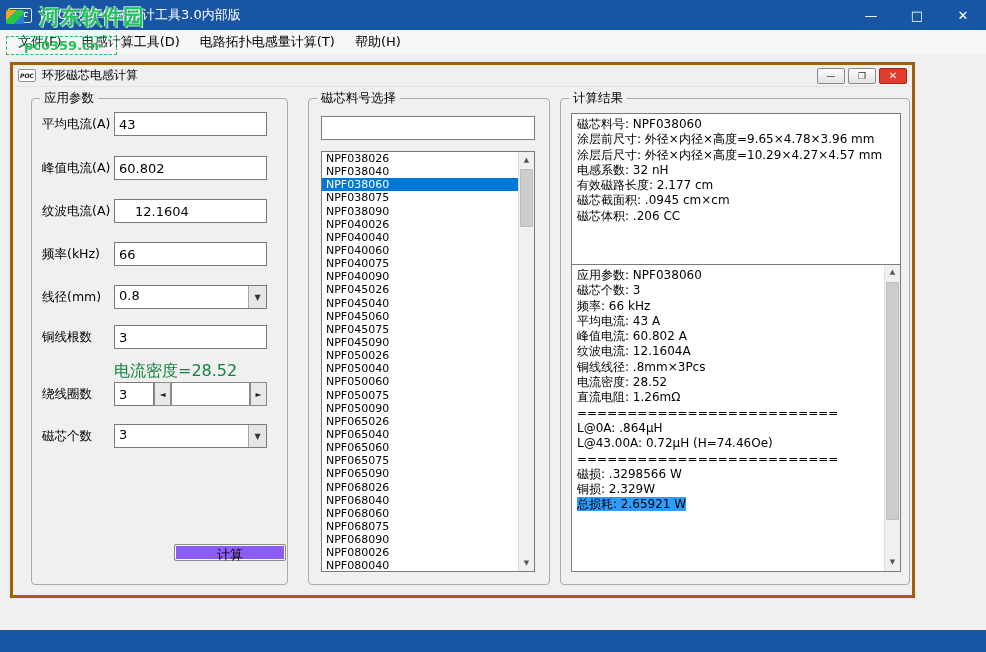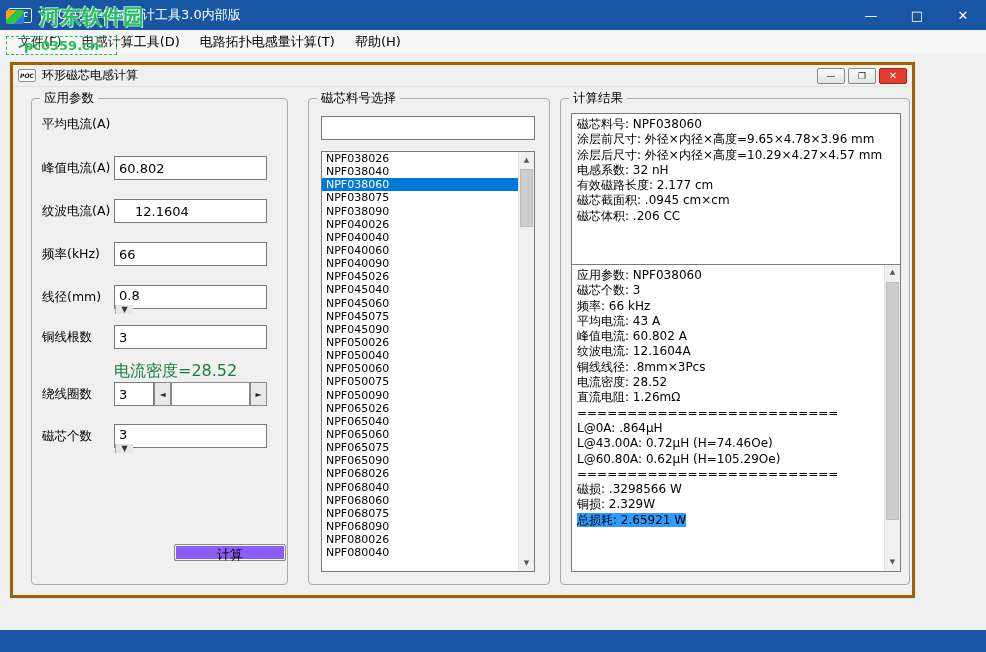--- a/index.html
+++ b/index.html
@@ -40,21 +40,21 @@
   
   .group { position:absolute; border:1px solid #ababab; border-radius:4px; }
   .group-legend { position:absolute; top:-9px; left:8px; background:#f0f0f0; padding:0 4px; font-size:12.5px; }
   #group-params { left:18px; top:33px; width:257px; height:487px; }
   #group-core   { left:295px; top:33px; width:242px; height:487px; }
   #group-result { left:547px; top:33px; width:350px; height:487px; }
 
   
   .field-label { position:absolute; left:10px; font-size:12.5px; line-height:24px; white-space:nowrap; }
   .text-input { position:absolute; left:82px; width:153px; height:24px; border:1px solid #7a7a7a; background:#fff; font-size:13px; padding:0 4px; font-family:inherit; }
-  .combo { position:absolute; left:82px; width:153px; height:24px; border:1px solid #7a7a7a; background:#fff; display:flex;flex-direction:column; }
+  .combo { position:absolute; left:82px; width:153px; height:24px; border:1px solid #7a7a7a; background:#fff; display:flex; }
   .combo-value { flex:1; font-size:13px; padding:2px 4px; }
   .combo-arrow { width:18px; border-left:1px solid #a6a6a6; background:#e6e6e6; display:flex; align-items:center; justify-content:center; font-size:8px; color:#333; }
   .density-note { position:absolute; left:82px; top:262px; color:#15803d; font-size:16px; }
   .spin-input { left:82px; width:40px; }
   .spin-btn { position:absolute; width:17px; height:24px; border:1px solid #8a8a8a; background:#e9e9e9; display:flex; align-items:center; justify-content:center; font-size:8px; color:#222; }
   .spin-track { position:absolute; height:24px; border:1px solid #8a8a8a; background:#fff; }
   .calc-button { position:absolute; left:142px; top:445px; width:112px; height:17px; background:#8b5cf6; border:1px solid #8c8c8c; border-radius:2px; font-size:13px; font-family:inherit; box-shadow:inset 0 0 0 1px #f8f8f8; }
 
   
   .filter-input { position:absolute; left:12px; top:17px; width:214px; height:24px; border:1px solid #7a7a7a; background:#fff; font-size:13px; padding:0 4px; font-family:inherit; }
@@ -122,20 +122,21 @@
         <div class="child-btn">—</div>
         <div class="child-btn">❐</div>
         <div class="child-btn close">✕</div>
       </div>
     </div>
 
     <div class="group" id="group-params">
       <div class="group-legend">应用参数</div>
 
       <div class="field-label" style="top:13px">平均电流(A)</div>
+      <input class="text-input" style="top: 13px;" value="43">
 
       <div class="field-label" style="top:57px">峰值电流(A)</div>
       <input class="text-input" style="top: 57px;" value="60.802">
 
       <div class="field-label" style="top:100px">纹波电流(A)</div>
       <input class="text-input" style="top: 100px; padding-left: 20px;" value="12.1604">
 
       <div class="field-label" style="top:143px">频率(kHz)</div>
       <input class="text-input" style="top: 143px;" value="66">
 
@@ -184,20 +185,21 @@
             <div class="list-item">NPF038075</div>
 
             <div class="list-item">NPF038090</div>
 
             <div class="list-item">NPF040026</div>
 
             <div class="list-item">NPF040040</div>
 
             <div class="list-item">NPF040060</div>
 
+            <div class="list-item">NPF040075</div>
 
             <div class="list-item">NPF040090</div>
 
             <div class="list-item">NPF045026</div>
 
             <div class="list-item">NPF045040</div>
 
             <div class="list-item">NPF045060</div>
 
             <div class="list-item">NPF045075</div>
@@ -291,21 +293,20 @@
           <div class="result-line detail-line"><span>电流密度: 28.52</span></div>
 
           <div class="result-line detail-line"><span>直流电阻: 1.26mΩ</span></div>
 
           <div class="result-line detail-line"><span>==========================</span></div>
 
           <div class="result-line detail-line"><span>L@0A: .864μH</span></div>
 
           <div class="result-line detail-line"><span>L@43.00A: 0.72μH (H=74.46Oe)</span></div>
 
-          <div class="result-line detail-line"><span>L@60.80A: 0.62μH (H=105.29Oe)</span></div>
 
           <div class="result-line detail-line"><span>==========================</span></div>
 
           <div class="result-line detail-line"><span>磁损: .3298566 W</span></div>
 
           <div class="result-line detail-line"><span>铜损: 2.329W</span></div>
 
           <div class="result-line detail-line"><span class="hl">总损耗:  2.65921 W</span></div>
         </div>
     </div>

